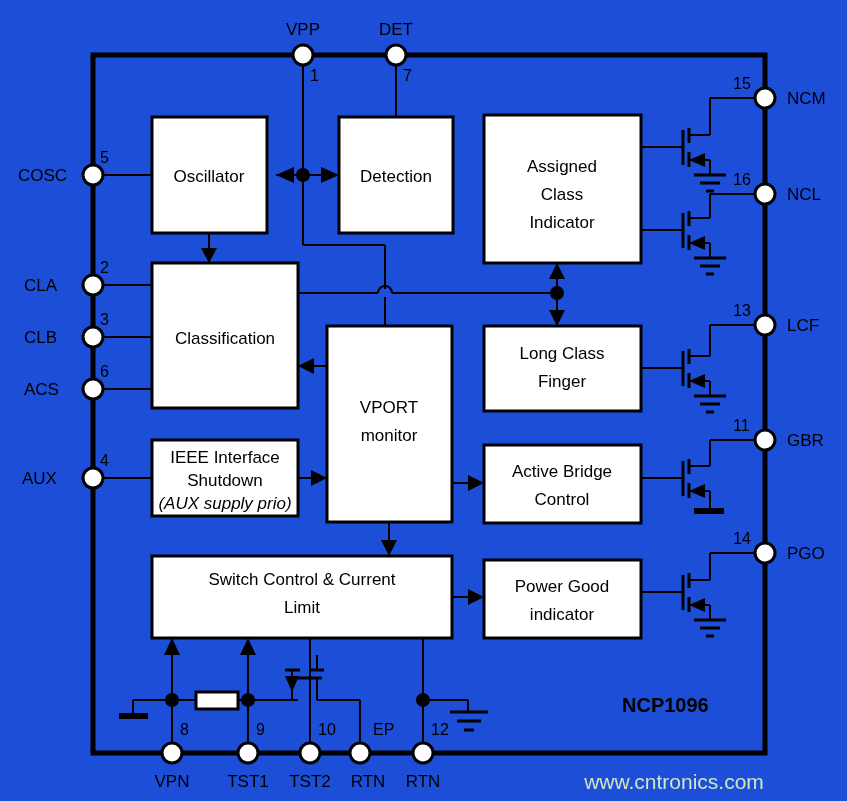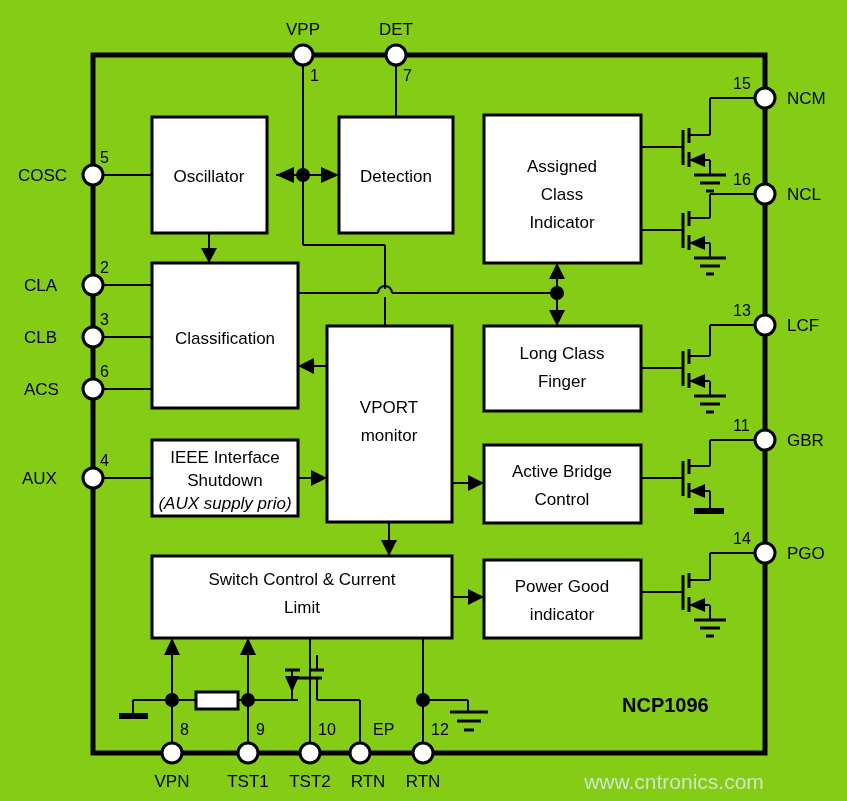--- a/index.html
+++ b/index.html
@@ -1,17 +1,17 @@
 <!DOCTYPE html>
 <html><head>
 <meta charset="utf-8">
 <style>
   html,body{margin:0;padding:0;background:#ffffff;}
   body{width:847px;height:801px;font-family:"Liberation Sans",sans-serif;}
-  #stage{position:relative;width:847px;height:801px;overflow:hidden;background:#84cc16;}
+  #stage{position:relative;width:847px;height:801px;overflow:hidden;background:#1d4ed8;}
   svg{display:block;}
   .blk{fill:#ffffff;stroke:#000000;stroke-width:3;}
   .thin{fill:none;stroke:#000000;stroke-width:2;}
   .thick{fill:none;stroke:#000000;stroke-width:5;}
   .fet{fill:none;stroke:#000000;stroke-width:3;}
   .pin{fill:#ffffff;stroke:#000000;stroke-width:3;}
   .dot{fill:#000000;stroke:none;}
   .lbl{font-family:"Liberation Sans",sans-serif;font-size:17px;fill:#000;}
   .lbl-c{text-anchor:middle;}
   .pinname{font-family:"Liberation Sans",sans-serif;font-size:17px;fill:#000;}

